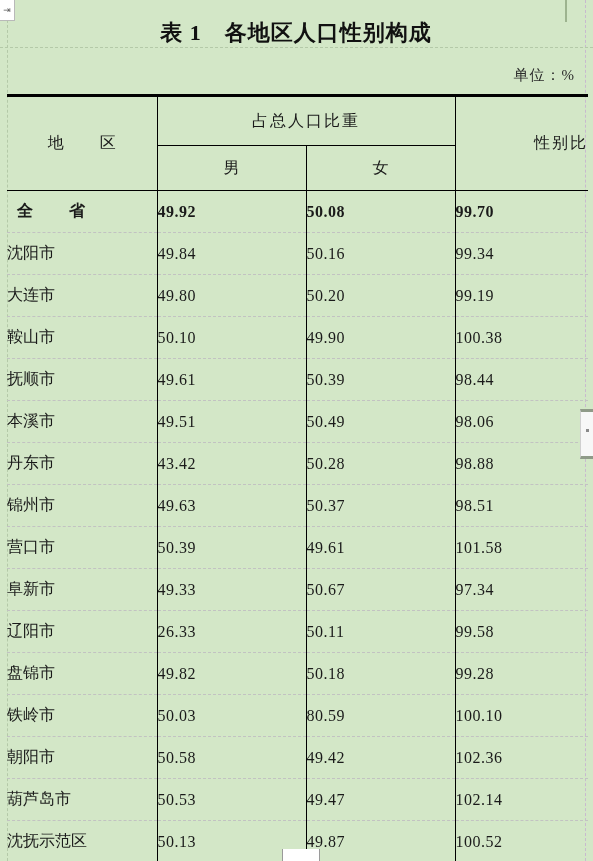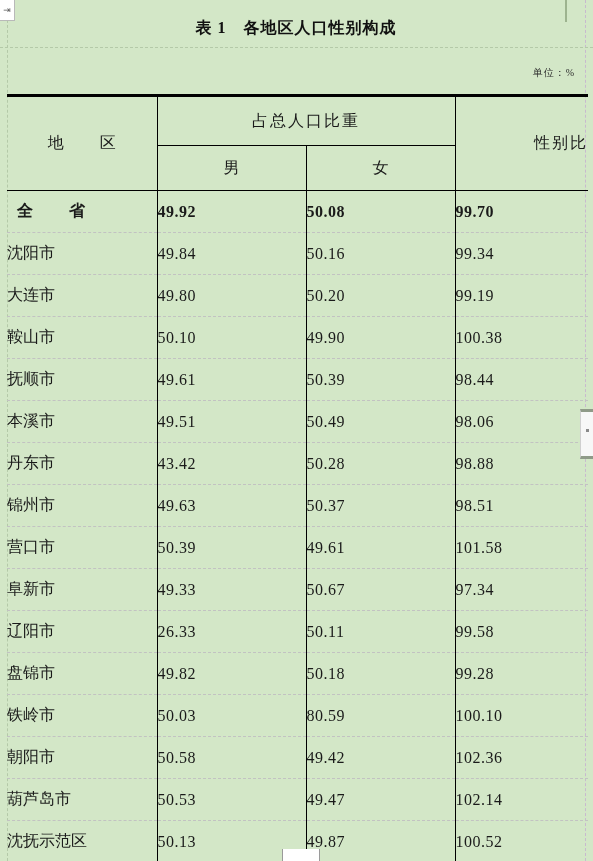--- a/index.html
+++ b/index.html
@@ -101,30 +101,30 @@
     border-right: 1px solid #9a9a9a;
   }
 
   
   .title {
     position: absolute;
     left: 7px;
     top: 18px;
     width: 578px;
     text-align: center;
-    font-size: 16px;
+    font-size: 22px;
     font-weight: bold;
     letter-spacing: 1px;
     color: #111;
   }
   .unit {
     position: absolute;
     right: 18px;
     top: 66px;
-    font-size: 10px;
+    font-size: 15px;
     letter-spacing: 1px;
     color: #2b2b2b;
   }
 
   
   .tbl-wrap {
     position: absolute;
     left: 7px;
     top: 94px;
     width: 581px;

